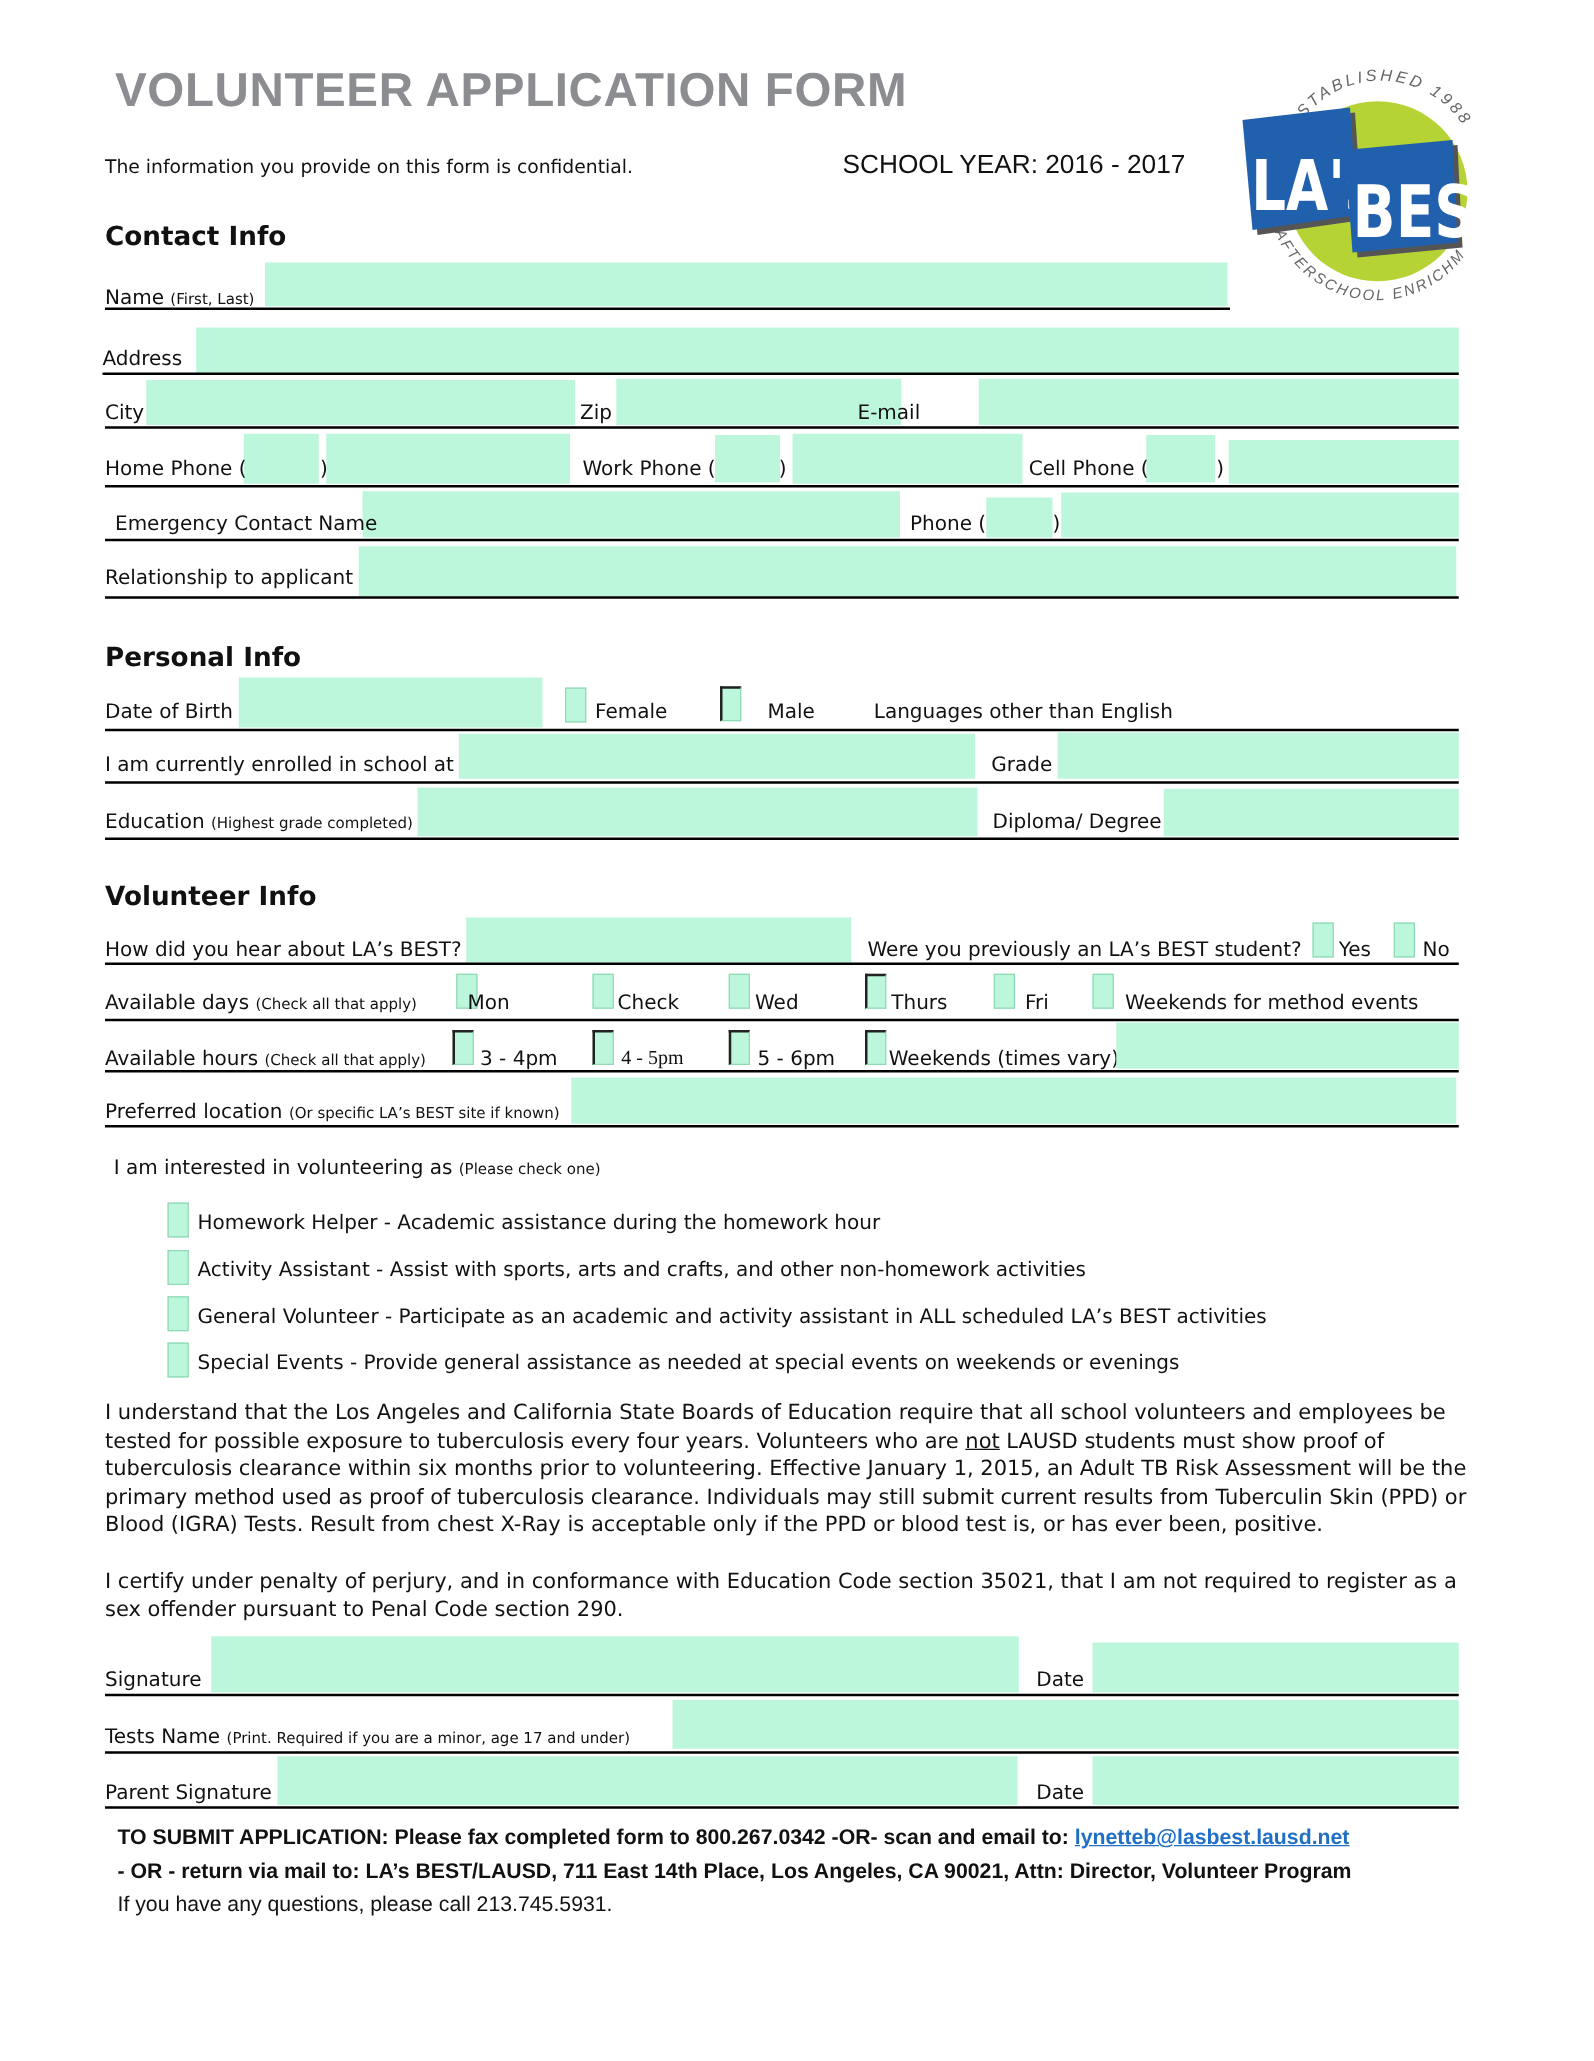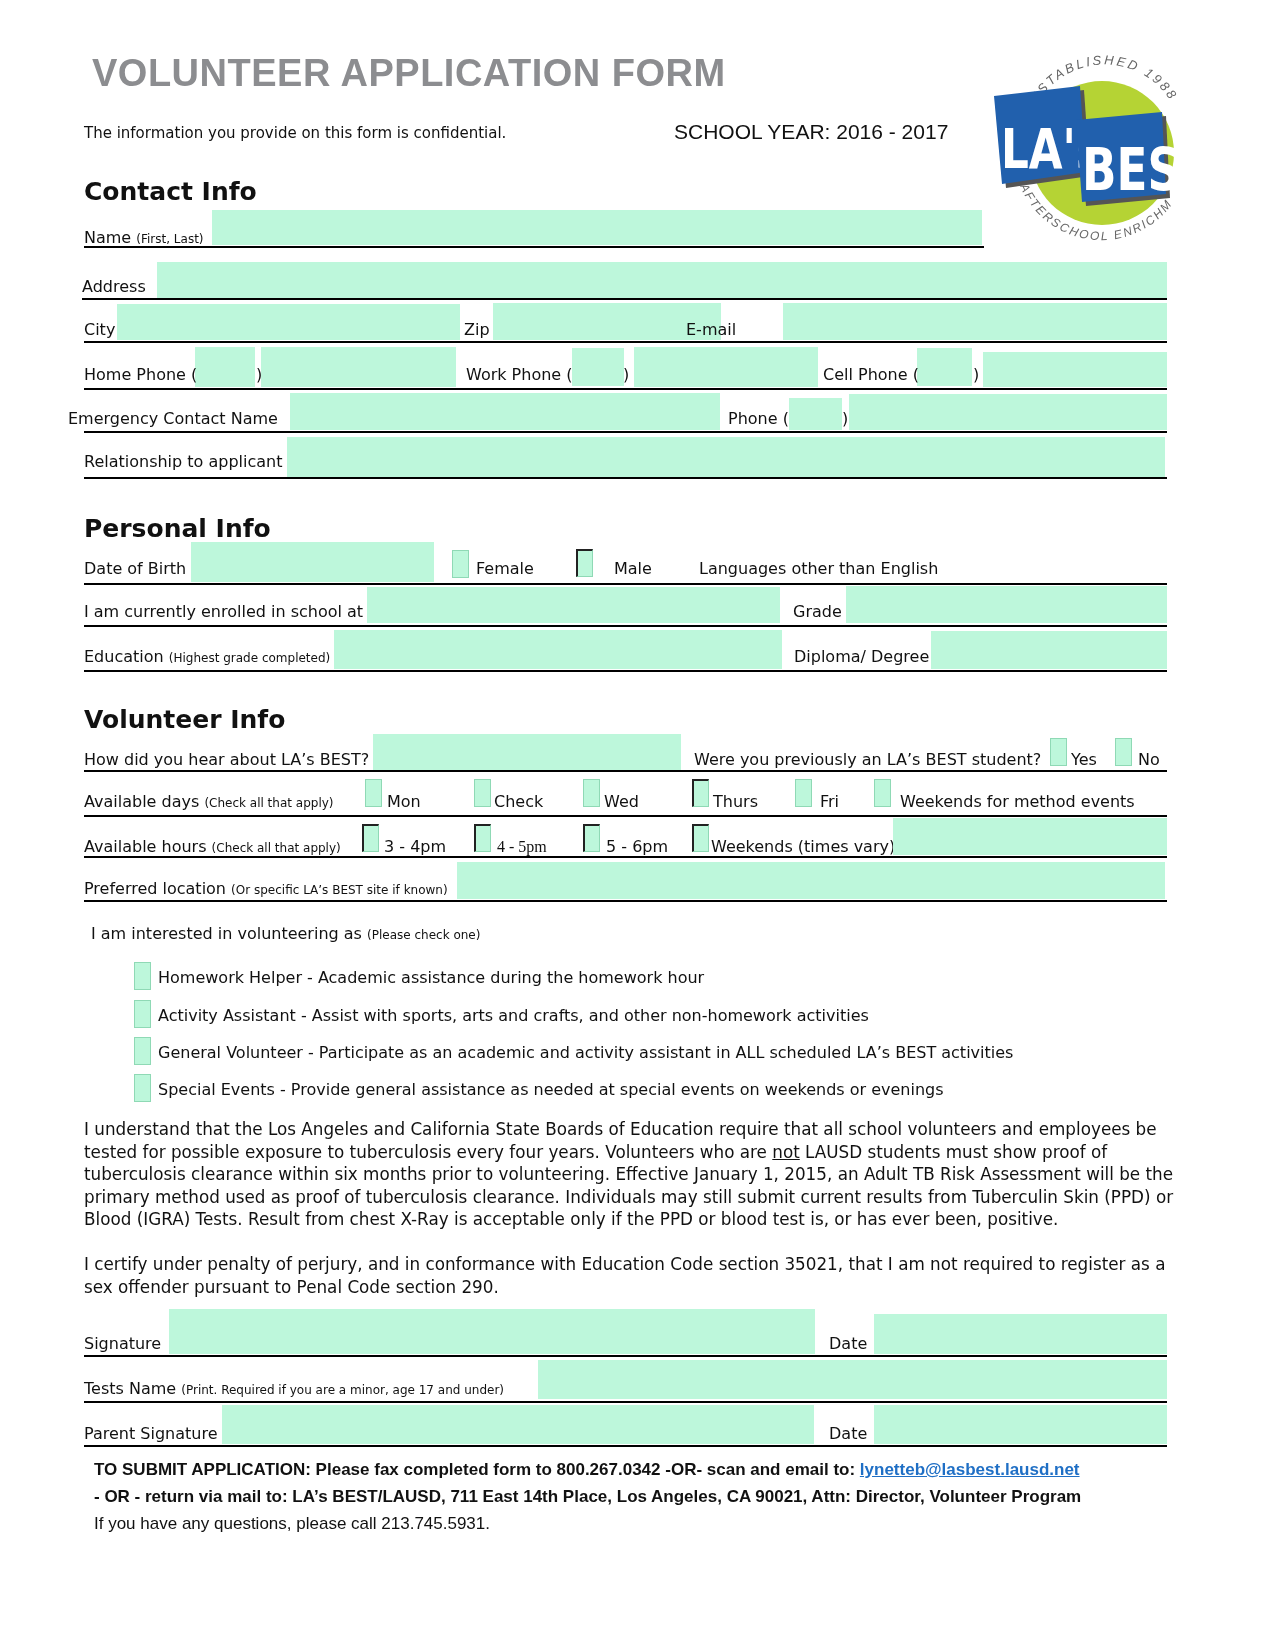--- a/index.html
+++ b/index.html
@@ -3,21 +3,21 @@
 <meta charset="utf-8">
 <style>
   html, body { margin:0; padding:0; background:#fff; }
   body { width:1275px; height:1649px; position:relative; overflow:hidden;
          font-family:"DejaVu Sans", sans-serif; color:#111; }
   .abs { position:absolute; }
   .title { left:92px; top:52px; font-family:"Liberation Sans", sans-serif; font-weight:bold;
            font-size:38px; color:#8c8d90; letter-spacing:0.5px; white-space:nowrap; }
   .subtitle { left:84px; top:124px; font-size:15px; white-space:nowrap; }
   .schoolyear { left:674px; top:120px; font-family:"Liberation Sans", sans-serif; font-size:21px; white-space:nowrap; }
-  .section { font-weight:bold; font-size:25px; white-space:nowrap; }
+  .section { font-weight:bold; font-size:21px; white-space:nowrap; }
   .lbl { font-size:16px; white-space:nowrap; line-height:18px; }
   .small { font-size:12px; }
   .fld { background:#bdf7db; }
   .line { height:1.5px; background:#000; }
   .cb { background:#bdf7db; border:1px solid #8fd9b5; box-sizing:border-box; width:17px; height:28px; }
   .cb.dark { border-left:2px solid #222; border-top:2px solid #222; }
   .para { left:84px; font-size:16.8px; line-height:22.5px; width:1090px; }
   .bold-cond { font-family:"Liberation Sans", sans-serif; font-weight:bold; font-size:17px; white-space:nowrap; }
   .link { color:#1f6fc5; text-decoration:underline; }
   .logo { left:990px; top:50px; width:230px; height:210px; }
@@ -77,21 +77,21 @@
 <div class="abs fld" style="left:634px;top:347px;width:184px;height:40px;"></div>
 <div class="abs lbl" style="left:466px;top:366px;">Work Phone (</div>
 <div class="abs lbl" style="left:623px;top:366px;">)</div>
 <div class="abs fld" style="left:917px;top:348px;width:55px;height:38px;"></div>
 <div class="abs fld" style="left:983px;top:352px;width:184px;height:35px;"></div>
 <div class="abs lbl" style="left:823px;top:366px;">Cell Phone (</div>
 <div class="abs lbl" style="left:973px;top:366px;">)</div>
 <div class="abs line" style="left:84px;top:388px;width:1083px;"></div>
 
 <div class="abs fld" style="left:290px;top:393px;width:430px;height:37px;"></div>
-<div class="abs lbl" style="left:68px;top:410px;">Emergency Contact Name</div>
+<div class="abs lbl" style="left:92px;top:410px;">Emergency Contact Name</div>
 <div class="abs fld" style="left:789px;top:398px;width:53px;height:32px;"></div>
 <div class="abs fld" style="left:849px;top:394px;width:318px;height:36px;"></div>
 <div class="abs lbl" style="left:728px;top:410px;">Phone (</div>
 <div class="abs lbl" style="left:842px;top:410px;">)</div>
 <div class="abs line" style="left:84px;top:431px;width:1083px;"></div>
 
 <div class="abs fld" style="left:287px;top:437px;width:878px;height:40px;"></div>
 <div class="abs lbl" style="left:84px;top:453px;">Relationship to applicant</div>
 <div class="abs line" style="left:84px;top:477px;width:1083px;"></div>
 
@@ -124,21 +124,21 @@
 <div class="abs lbl" style="left:84px;top:751px;">How did you hear about LA’s BEST?</div>
 <div class="abs lbl" style="left:694px;top:751px;">Were you previously an LA’s BEST student?</div>
 <div class="abs cb" style="left:1050px;top:738px;"></div>
 <div class="abs lbl" style="left:1071px;top:751px;">Yes</div>
 <div class="abs cb" style="left:1115px;top:738px;"></div>
 <div class="abs lbl" style="left:1138px;top:751px;">No</div>
 <div class="abs line" style="left:84px;top:770px;width:1083px;"></div>
 
 <div class="abs lbl" style="left:84px;top:793px;"><span>Available days</span> <span class="small">(Check all that apply)</span></div>
 <div class="abs cb" style="left:365px;top:779px;"></div>
-<div class="abs lbl" style="left:387px;top:793px;">Mon</div>
+<div class="abs lbl" style="left:374px;top:793px;">Mon</div>
 <div class="abs cb" style="left:474px;top:779px;"></div>
 <div class="abs lbl" style="left:494px;top:793px;">Check</div>
 <div class="abs cb" style="left:583px;top:779px;"></div>
 <div class="abs lbl" style="left:604px;top:793px;">Wed</div>
 <div class="abs cb dark" style="left:692px;top:779px;"></div>
 <div class="abs lbl" style="left:713px;top:793px;">Thurs</div>
 <div class="abs cb" style="left:795px;top:779px;"></div>
 <div class="abs lbl" style="left:820px;top:793px;">Fri</div>
 <div class="abs cb" style="left:874px;top:779px;"></div>
 <div class="abs lbl" style="left:900px;top:793px;">Weekends for method events</div>

